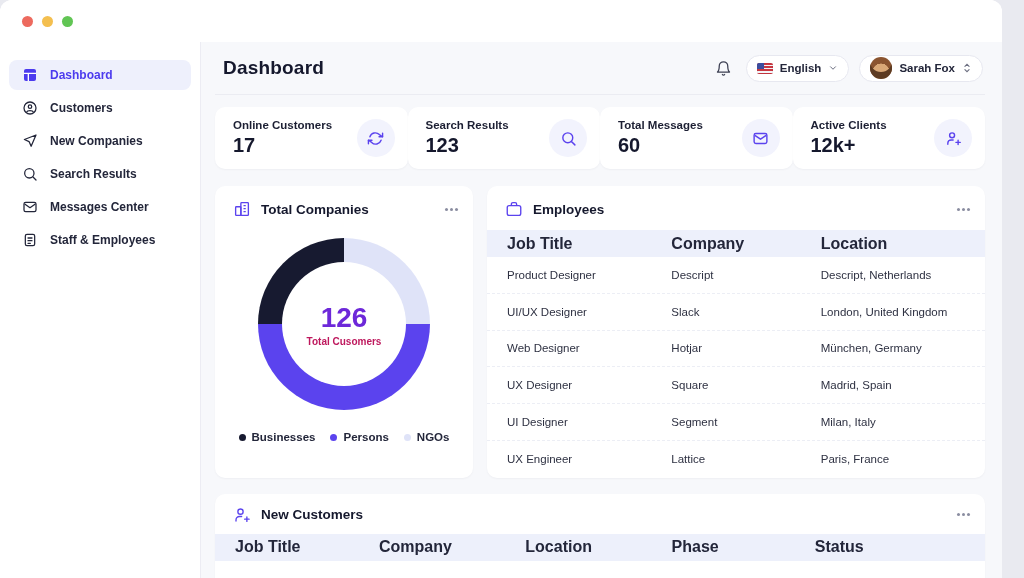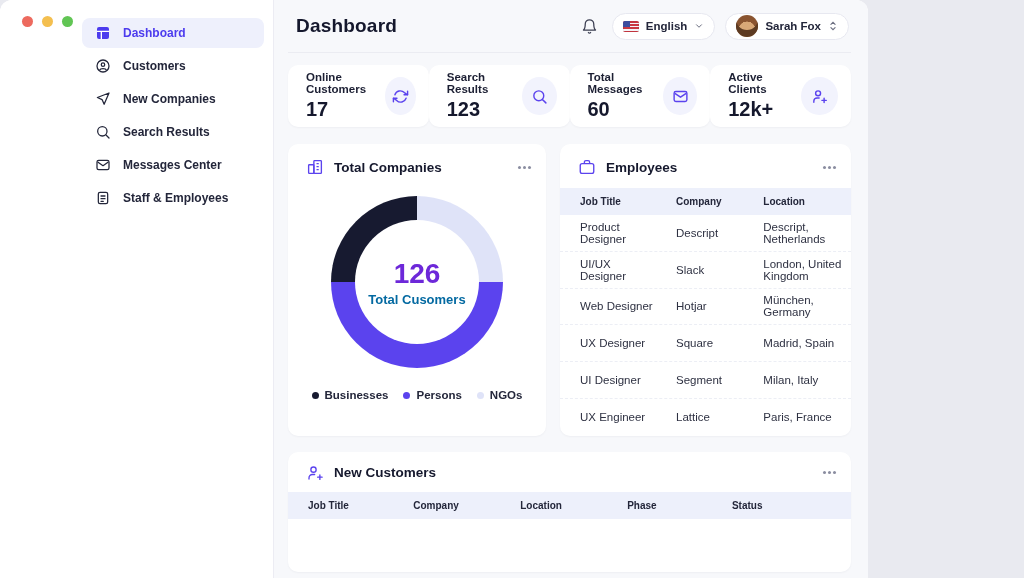--- a/index.html
+++ b/index.html
@@ -1,18 +1,18 @@
 <!DOCTYPE html>
 <html><head>
 <meta charset="utf-8">
 <style>
   * { margin:0; padding:0; box-sizing:border-box; }
   html,body { width:1024px; height:578px; overflow:hidden; }
   body { font-family:"Liberation Sans", sans-serif; background:#e9eaf0; }
-  .window { width:868px; height:578px; background:#ffffff; border-radius:12px 12px 0 0; overflow:hidden; display:flex; }
+  .window { width:1002px; height:578px; background:#ffffff; border-radius:12px 12px 0 0; overflow:hidden; display:flex; flex-direction:column; }
 
   
   .titlebar { height:42px; background:#fff; display:flex; align-items:center; padding-left:22px; gap:9px; flex:0 0 auto; }
   .tl-dot { width:11px; height:11px; border-radius:50%; display:inline-block; }
 
   .app-body { flex:1; display:flex; min-height:0; }
 
   
   .sidebar { width:201px; background:#fff; border-right:1px solid #ececf3; padding-top:16px; flex:0 0 auto; }
   .side-item { display:flex; align-items:center; gap:12px; height:30px; margin:2px 9px 3px 9px; padding-left:13px; border-radius:8px; font-size:12px; font-weight:700; color:#23263a; cursor:pointer; }
@@ -48,27 +48,27 @@
   .menu-btn { background:none; border:none; cursor:pointer; padding:6px 4px; display:flex; align-items:center; }
   .menu-dots { width:3px; height:3px; border-radius:50%; background:#8a8da0; box-shadow:-5px 0 #8a8da0, 5px 0 #8a8da0; display:inline-block; }
 
   
   .donut-wrap { display:flex; justify-content:center; margin-top:8px; }
   .donut { width:172px; height:172px; border-radius:50%; position:relative; }
   .donut-hole { position:absolute; inset:24px; background:#fff; border-radius:50%; display:flex; flex-direction:column; align-items:center; justify-content:center; }
   .donut-dots { position:absolute; inset:0; }
   .ddot { position:absolute; width:3.5px; height:3.5px; border-radius:50%; transform:translate(-50%,-50%); }
   .donut-value { font-size:28px; font-weight:700; color:#6d28d9; }
-  .donut-label { font-size:13px; font-weight:700; color:#0369a1; margin-top:2px; }
+  .donut-label { font-size:10px; font-weight:700; color:#be185d; margin-top:2px; }
   .legend { display:flex; justify-content:center; gap:15px; margin-top:21px; padding-bottom:16px; }
   .legend-item { display:flex; align-items:center; gap:6px; font-size:11.5px; font-weight:600; color:#23263a; }
   .ldot { width:7px; height:7px; border-radius:50%; display:inline-block; }
 
   
-  .thead { display:grid; background:#edf0fb; height:27px; align-items:center; font-size:10px; font-weight:700; color:#23263a; }
+  .thead { display:grid; background:#edf0fb; height:27px; align-items:center; font-size:16px; font-weight:700; color:#23263a; }
   .emp-grid { grid-template-columns:33% 30% 37%; }
   .nc-grid { grid-template-columns:18.7% 19% 19% 18.6% 24.7%; }
   .thead > div, .trow > div { padding-left:20px; }
   .trow { display:grid; height:36.8px; align-items:center; font-size:11.5px; color:#2e3142; border-bottom:1px dashed #eceef5; }
   .trow:last-child { border-bottom:none; }
 
   .bottom-card { margin-top:16px; height:120px; overflow:hidden; }
   .bottom-card .card-head { padding:12px 16px 10px 18px; }
 </style>
 </head>

